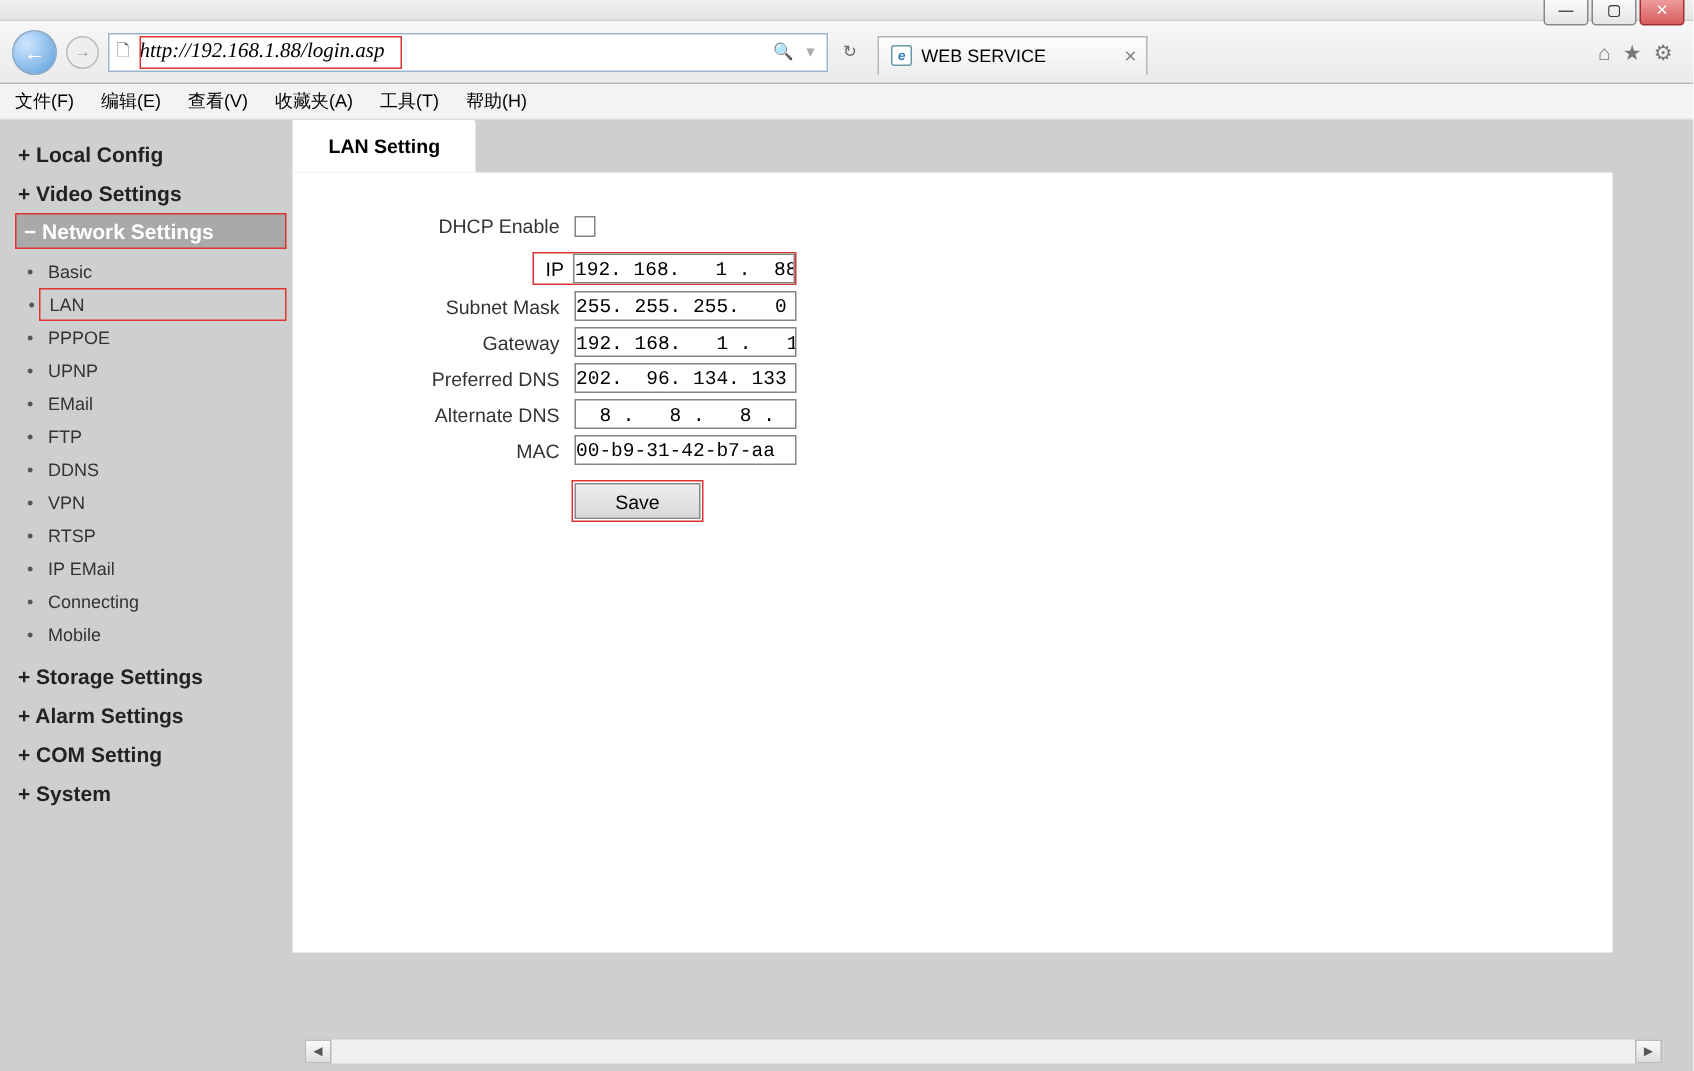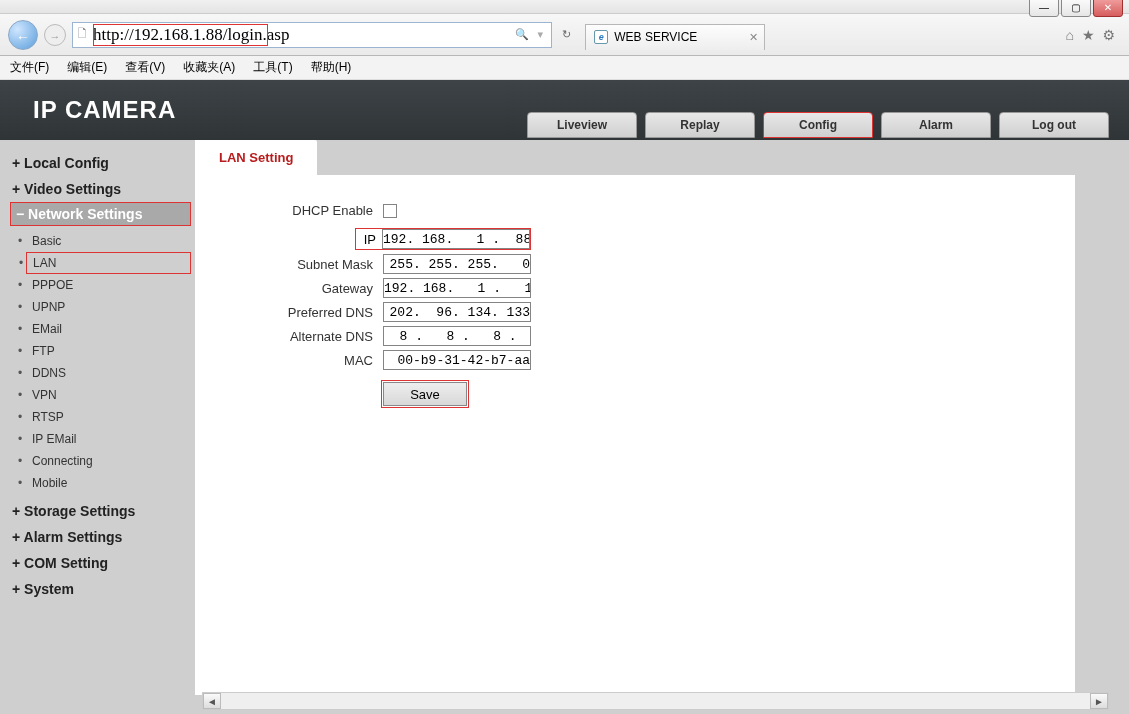--- a/index.html
+++ b/index.html
@@ -11,21 +11,21 @@
 .wc-btn { width: 30px; height: 20px; border: 1px solid #888; border-radius: 3px; display:flex; align-items:center; justify-content:center; font-size:10px; background: linear-gradient(#fcfcfc,#e6e6e6); }
 .wc-close { background: linear-gradient(#f2a3a3,#d65c5c); color:#fff; border-color:#a03030;}
 
 
 .ie-toolbar { height: 42px; background: linear-gradient(#f7f7f7,#eaeaea); border-bottom: 1px solid #b7b7b7; display:flex; align-items:center; padding: 0 8px; gap:6px;}
 .nav-circle { width:30px; height:30px; border-radius:50%; border:1px solid #8aa8c8; background: radial-gradient(circle at 30% 30%, #cfe6ff, #5a9edb); display:flex; align-items:center; justify-content:center; color:#fff; font-size:14px;}
 .nav-fwd { width:22px; height:22px; border-radius:50%; border:1px solid #bbb; background:#eee; display:flex; align-items:center; justify-content:center; color:#999; font-size:11px;}
 .addr-wrap { flex: 0 0 480px; height:26px; border:1px solid #9bb5d0; background:#fff; display:flex; align-items:center; position:relative;}
 .addr-highlight { position:absolute; left:20px; top:1px; bottom:1px; width:175px; border:1px solid #d33; pointer-events:none;}
 .addr-icon { width:18px; text-align:center; color:#666; font-size:11px;}
-.addr-input { flex:1; border:none; outline:none; font-size:17px; padding:0 2px; font-family: Tahoma;}
+.addr-input { flex:1; border:none; outline:none; font-size:14px; padding:0 2px; font-family: Tahoma; font-style: italic;}
 .addr-tools { display:flex; align-items:center; gap:8px; padding: 0 8px; color:#666; font-size:11px;}
 .tab-strip { flex:1; display:flex; align-items:flex-end; height:30px; margin-left:4px;}
 .ie-tab { height:26px; border:1px solid #b7b7b7; border-bottom:none; background:linear-gradient(#fdfdfd,#eee); padding:0 28px 0 8px; display:flex; align-items:center; gap:6px; font-size:12px; position:relative; min-width:180px;}
 .ie-tab .close-x { position:absolute; right:6px; color:#888; font-size:11px;}
 .ie-favicon { width:14px; height:14px; border:1px solid #69a; border-radius:2px; display:flex; align-items:center; justify-content:center; color:#2a78c3; font-size:9px; font-style:italic; font-weight:bold; background:#fff;}
 .ie-right-icons { display:flex; gap:8px; color:#777; font-size:14px; padding-right:6px;}
 
 
 .ie-menubar { height:24px; background:#f3f3f3; border-bottom:1px solid #ddd; display:flex; align-items:center; padding:0 10px; gap:18px; font-size:12px;}
 
@@ -48,25 +48,25 @@
 .s-group.expanded { background:#a9a9a9; color:#fff; padding:4px 6px; position:relative;}
 .s-group.expanded::after { content:''; position:absolute; inset:0; border:1px solid #d33; pointer-events:none;}
 .s-sub { list-style:none; padding:4px 0 4px 22px;}
 .s-sub li { padding:4px 0; font-size:12px; color:#333; position:relative;}
 .s-sub li::before { content:'•'; position:absolute; left:-14px; color:#555;}
 .s-sub li.sel { border:1px solid #d33; padding:3px 6px; margin-left:-6px;}
 .s-sub li.sel::before { left:-8px;}
 
 
 .main { flex:1; padding:0; position:relative;}
-.panel-tab { background:#fff; display:inline-block; padding:10px 24px; font-weight:bold; font-size:13px; border-top-right-radius:2px; color:#b91c1c;}
+.panel-tab { background:#fff; display:inline-block; padding:10px 24px; font-weight:bold; font-size:13px; border-top-right-radius:2px; color:#000000;}
 .panel { background:#fff; min-height:520px; width:880px; padding:28px 16px 0 0;}
 .form-row { display:flex; align-items:center; margin-bottom:4px;}
 .form-label { width:188px; text-align:right; padding-right:10px; font-size:13px; color:#333;}
-.form-input { width:148px; height:20px; border:1px solid #848484; background:#fff; font-family: 'Courier New', monospace; font-size:13px; text-align:right; letter-spacing:0; padding:0;}
+.form-input { width:148px; height:20px; border:1px solid #848484; background:#fff; font-family: 'Courier New', monospace; font-size:13px; text-align:left; letter-spacing:0; padding:0;}
 .row-hl { position:relative;}
 .check { width:14px; height:14px; border:1px solid #848484; background:#fff;}
 .save-btn { width:84px; height:24px; background:linear-gradient(#eee,#d8d8d8); border:1px solid #888; font-size:13px; font-weight:normal; cursor:pointer; outline:1px solid #d33; outline-offset:1px;}
 
 
 .hscroll { position:absolute; left:202px; right:20px; bottom:4px; height:18px; background:#efefef; border:1px solid #ccc; display:flex; align-items:center;}
 .hscroll .arr { width:18px; height:16px; background:linear-gradient(#fafafa,#ddd); border:1px solid #bbb; display:flex; align-items:center; justify-content:center; font-size:10px; color:#555;}
 .hscroll .track { flex:1;}
 </style>
 </head>
@@ -113,30 +113,20 @@
   <span>文件(F)</span>
   <span>编辑(E)</span>
   <span>查看(V)</span>
   <span>收藏夹(A)</span>
   <span>工具(T)</span>
   <span>帮助(H)</span>
 </div>
 
 <div class="page">
 
-  <div class="hdr">
-    <div class="hdr-title">IP CAMERA</div>
-    <div class="hdr-tabs">
-      <div class="h-tab">Liveview</div>
-      <div class="h-tab">Replay</div>
-      <div class="h-tab active">Config</div>
-      <div class="h-tab">Alarm</div>
-      <div class="h-tab">Log out</div>
-    </div>
-  </div>
 
   <div class="body">
 
     <div class="sidebar">
       <div class="s-group"><span>+</span> <span>Local Config</span></div>
       <div class="s-group"><span>+</span> <span>Video Settings</span></div>
       <div class="s-group expanded"><span>−</span> <span>Network Settings</span></div>
       <ul class="s-sub">
         <li>Basic</li>
         <li class="sel">LAN</li>

